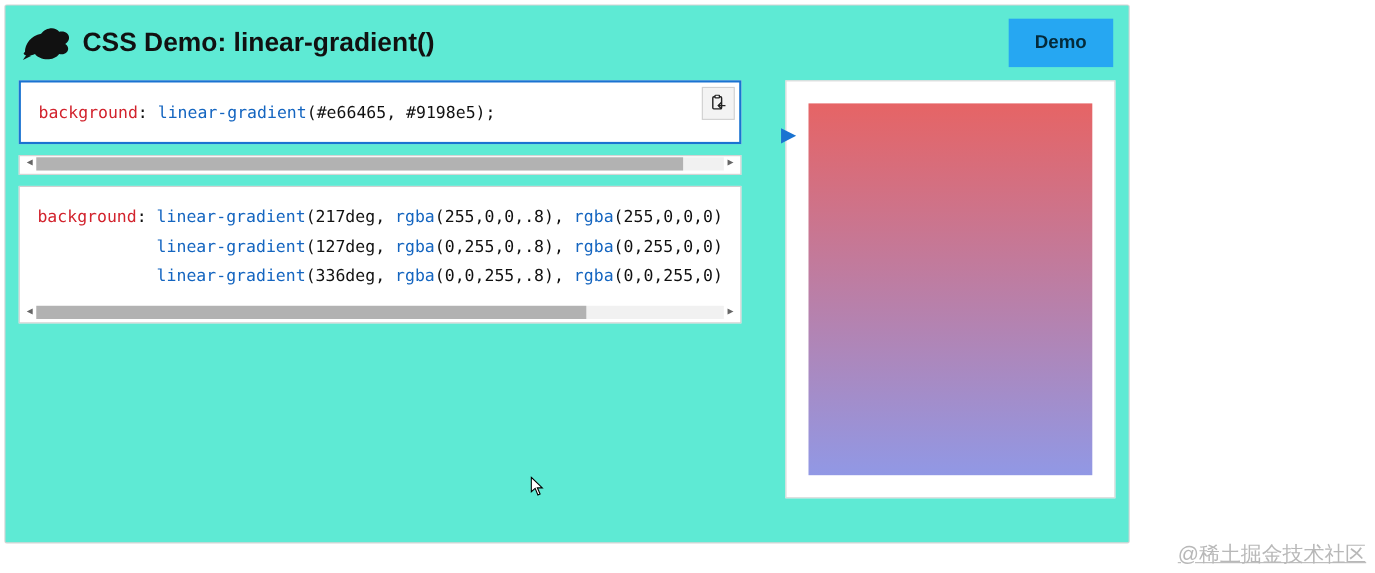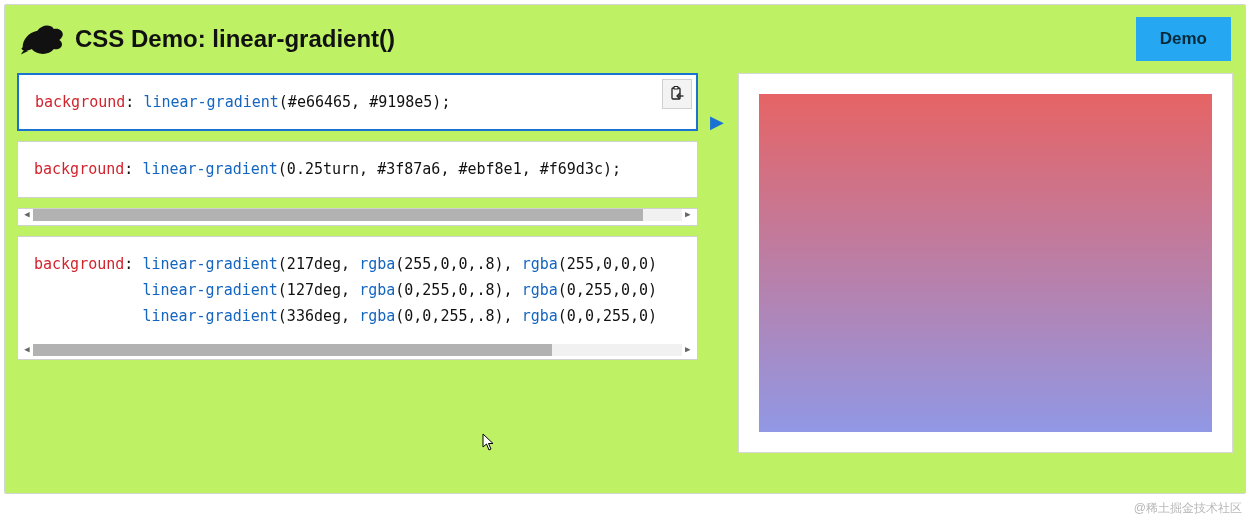--- a/index.html
+++ b/index.html
@@ -8,24 +8,24 @@
     padding: 0;
     font-family: -apple-system, BlinkMacSystemFont, "Segoe UI", Arial, sans-serif;
     background: #fff;
     width: 1250px;
     height: 521px;
     overflow: hidden;
     position: relative;
   }
   .demo-card {
     margin: 4px;
-    background: #bef264;
+    background: #5eead4;
     border: 1px solid #d4d4d4;
     border-radius: 2px;
-    width: 1242px;
+    width: 1023px;
     height: 490px;
     position: relative;
   }
   .header {
     display: flex;
     align-items: center;
     justify-content: space-between;
     padding: 12px 14px 12px 14px;
   }
   .header-left { display: flex; align-items: center; gap: 12px; }
@@ -124,22 +124,23 @@
     top: 428px;
     color: #000;
     font-size: 16px;
     user-select: none;
     pointer-events: none;
   }
   .watermark {
     position: absolute;
     right: 8px;
     bottom: 4px;
-    font-size: 12px;
+    font-size: 19px;
     color: #b8b8b8;
+    text-decoration: underline;
   }
 </style>
 </head>
 <body>
 
 <div class="demo-card">
 
   <div class="header">
     <div class="header-left">
       <div class="logo">
@@ -163,23 +164,20 @@
           <svg width="16" height="16" viewBox="0 0 16 16">
             <rect x="3" y="2" width="8" height="11" rx="1" fill="none" stroke="#222" stroke-width="1.3"></rect>
             <rect x="5" y="0.5" width="4" height="2.5" rx="0.6" fill="#fff" stroke="#222" stroke-width="1.2"></rect>
             <path d="M11 7 L8 10 L11 13" fill="none" stroke="#222" stroke-width="1.3"></path>
             <line x1="8" y1="10" x2="14.5" y2="10" stroke="#222" stroke-width="1.3"></line>
           </svg>
         </div>
         <div class="code-inner"><span class="tok-prop">background</span><span class="tok-punc">: </span><span class="tok-func">linear-gradient</span><span class="tok-str">(#e66465, #9198e5);</span></div>
       </div>
 
-      <div class="code-box">
-        <div class="code-inner"><span class="tok-prop">background</span><span class="tok-punc">: </span><span class="tok-func">linear-gradient</span><span class="tok-str">(0.25turn, #3f87a6, #ebf8e1, #f69d3c);</span></div>
-      </div>
 
       <div class="code-box">
         <div class="hscroll">
           <div class="arrow">◀</div>
           <div class="track">
             <div class="thumb" style="width:94%"></div>
           </div>
           <div class="arrow">▶</div>
         </div>
       </div>

